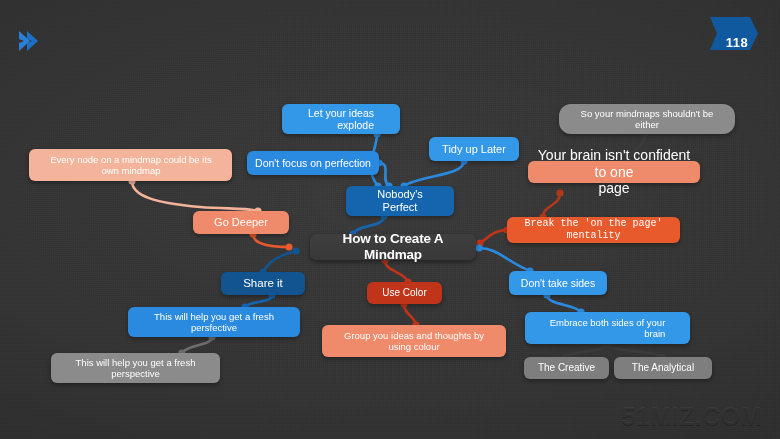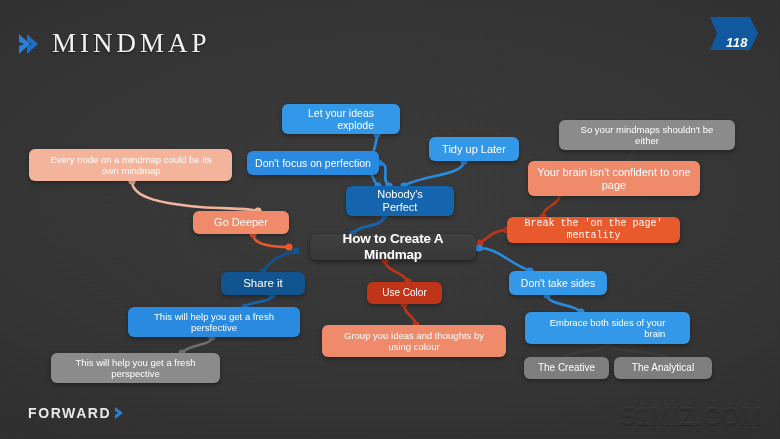--- a/index.html
+++ b/index.html
@@ -64,21 +64,20 @@
   }
 
   
   .page-badge {
     position: absolute;
     right: 22px;
     top: 17px;
     width: 48px;
     height: 51px;
     z-index: 6;
-    font-style: italic;
   }
   .page-badge svg { display: block; }
   .page-badge .num {
     position: absolute;
     inset: 0;
     display: flex;
     align-items: center;
     justify-content: center;
     padding-left: 6px;
     font-size: 13px;
@@ -170,21 +169,20 @@
 
 <div id="slide">
 
   <div class="header">
     <span class="logo-chevron">
       <svg width="22" height="26" viewBox="0 0 22 26" xmlns="http://www.w3.org/2000/svg">
         <path d="M1,3 L12,13 L1,23 L1,15 L6,13 L1,11 Z" fill="#2b7fd4"></path>
         <path d="M9,3 L20,13 L9,23 L9,15 L14,13 L9,11 Z" fill="#1c6fc4"></path>
       </svg>
     </span>
-    <span class="app-title">MINDMAP</span>
   </div>
 
   <div class="page-badge">
     <svg width="48" height="33" viewBox="0 0 48 33" xmlns="http://www.w3.org/2000/svg">
       <path d="M0,0 L40,0 L48,16.5 L40,33 L0,33 L7,16.5 Z" fill="#11599e"></path>
     </svg>
     <span class="num">118</span>
   </div>
 
   <svg id="connectors" viewBox="0 0 780 439" xmlns="http://www.w3.org/2000/svg">
@@ -285,44 +283,36 @@
   <div id="node-container">
       <div class="node c-peach" style="left: 29px; top: 149px; width: 203px; height: 32px; font-size: 9.5px;">Every node on a mindmap could be its
 own mindmap</div>
       <div class="node c-orange-lt" style="left: 193px; top: 211px; width: 96px; height: 23px; font-size: 11px;">Go Deeper</div>
       <div class="node c-blue-light" style="left: 282px; top: 104px; width: 118px; height: 30px; font-size: 10.5px;">Let your ideas
 explode</div>
       <div class="node c-blue-mid" style="left: 247px; top: 151px; width: 132px; height: 24px; font-size: 10.5px;">Don't focus on perfection</div>
       <div class="node c-blue-light" style="left: 429px; top: 137px; width: 90px; height: 24px; font-size: 11px;">Tidy up Later</div>
       <div class="node c-blue-dark" style="left: 346px; top: 186px; width: 108px; height: 30px; font-size: 11px;">Nobody's
 Perfect</div>
-      <div class="node c-gray" style="left: 559px; top: 120px; width: 176px; height: 30px; font-size: 9.5px;">So your mindmaps shouldn't be
+      <div class="node c-gray" style="left: 559px; top: 104px; width: 176px; height: 30px; font-size: 9.5px; border-radius: 12px;">So your mindmaps shouldn't be
 either</div>
-      <div class="node c-orange-lt" style="left: 528px; top: 161px; width: 172px; height: 35px; font-size: 11px;">Your brain isn't confident to one
+      <div class="node c-orange-lt" style="left: 528px; top: 161px; width: 172px; height: 22px; font-size: 14px;">Your brain isn't confident to one
 page</div>
       <div class="node c-orange" style="left: 507px; top: 217px; width: 173px; height: 26px; font-size: 10px;">Break the 'on the page' mentality</div>
       <div class="node c-blue-deep" style="left: 221px; top: 272px; width: 84px; height: 23px; font-size: 11.5px;">Share  it</div>
       <div class="node c-blue-mid" style="left: 128px; top: 307px; width: 172px; height: 30px; font-size: 9.5px;">This will help you get a fresh
 persfective</div>
       <div class="node c-gray" style="left: 51px; top: 353px; width: 169px; height: 30px; font-size: 9.5px;">This will help you get a fresh
 perspective</div>
       <div class="node c-brick" style="left: 367px; top: 282px; width: 75px; height: 22px; font-size: 10px;">Use  Color</div>
       <div class="node c-orange-lt" style="left: 322px; top: 325px; width: 184px; height: 32px; font-size: 9.5px;">Group you ideas and thoughts by
 using colour</div>
       <div class="node c-blue-light" style="left: 509px; top: 271px; width: 98px; height: 24px; font-size: 10.5px;">Don't take sides</div>
       <div class="node c-blue-light" style="left: 525px; top: 312px; width: 165px; height: 32px; font-size: 9.5px;">Embrace both sides of your
 brain</div>
       <div class="node c-gray-dark" style="left: 524px; top: 357px; width: 85px; height: 22px; font-size: 10px;">The Creative</div>
       <div class="node c-gray-dark" style="left: 614px; top: 357px; width: 98px; height: 22px; font-size: 10px;">The Analytical</div>
     </div>
 
-  <div class="footer-brand">
-    <span class="fw-text">FORWARD</span>
-    <span>
-      <svg width="16" height="16" viewBox="0 0 16 16" xmlns="http://www.w3.org/2000/svg">
-        <path d="M2,2 L10,8 L2,14 L2,10 L5,8 L2,6 Z" fill="#2b7fd4"></path>
-      </svg>
-    </span>
-  </div>
 
   <div class="watermark">51MIZ.COM</div>
 
 </div>
 
 </body></html>

